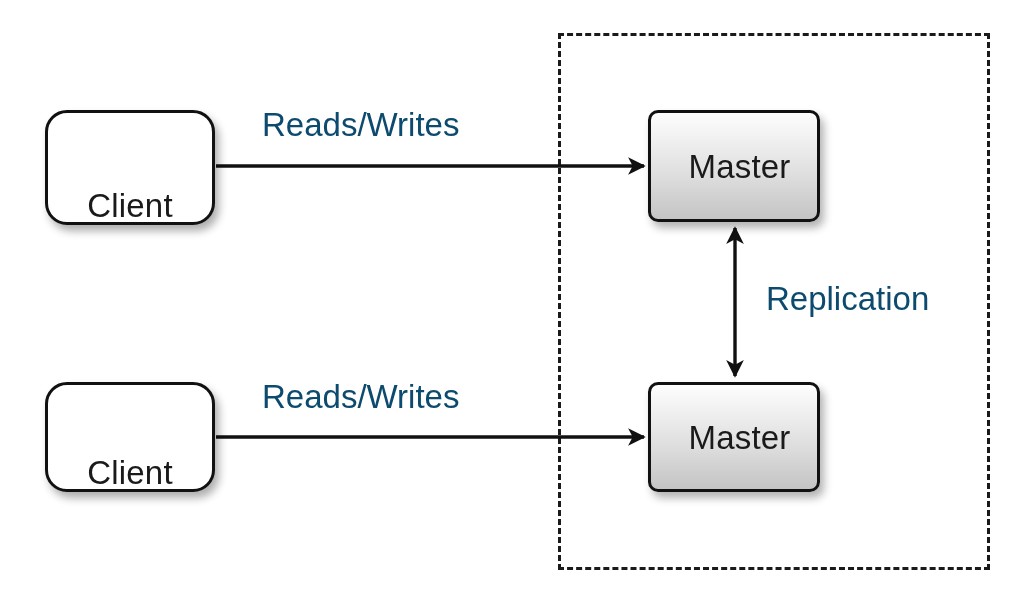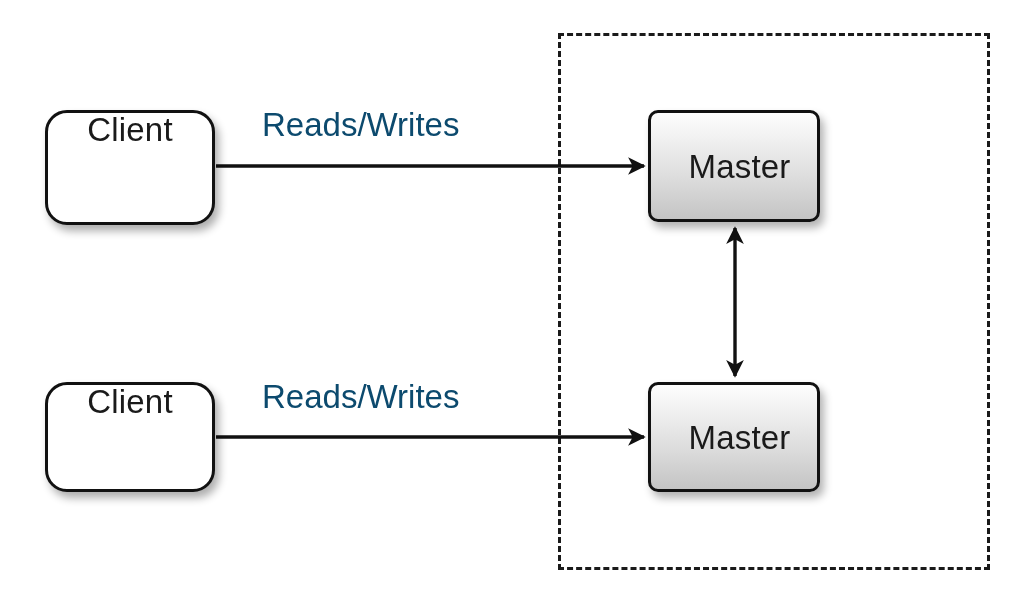--- a/index.html
+++ b/index.html
@@ -26,21 +26,21 @@
 
   
   .client-node {
     position: absolute;
     box-sizing: border-box;
     background: #ffffff;
     border: 3px solid #111111;
     border-radius: 22px;
     box-shadow: 4px 6px 9px rgba(0,0,0,0.32);
     display: flex;
-    align-items: flex-start;
+    align-items: flex-end;
     justify-content: center;
   }
   .client-node .node-label {
     font-size: 33px;
     color: #1a1a1a;
     letter-spacing: 0.2px;
     line-height: 1;
   }
 
   
@@ -122,14 +122,15 @@
   </div>
 
   <div class="master-node" style="left:648px; top:382px; width:172px; height:110px;">
     <span class="node-label">Master</span>
   </div>
 
   <div class="edge-label" style="left:262px; top:108px;">Reads/Writes</div>
 
   <div class="edge-label" style="left:262px; top:380px;">Reads/Writes</div>
 
+  <div class="edge-label" style="left:766px; top:282px;">Replication</div>
 
 </div>
 
 </body></html>

